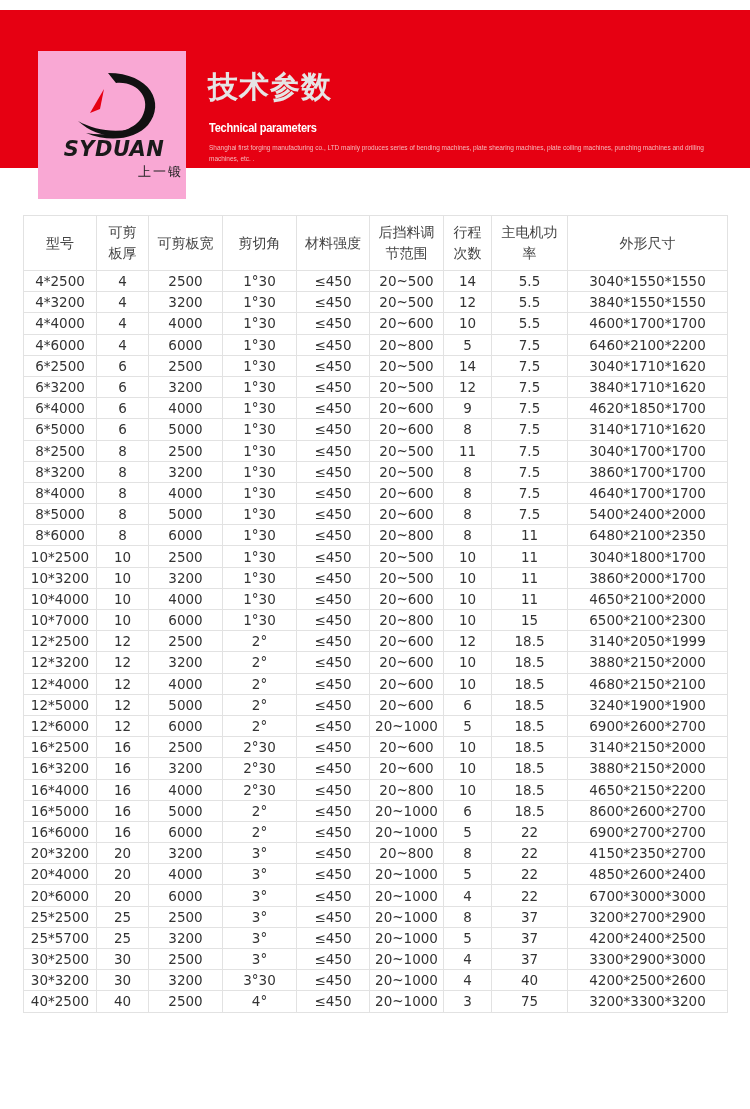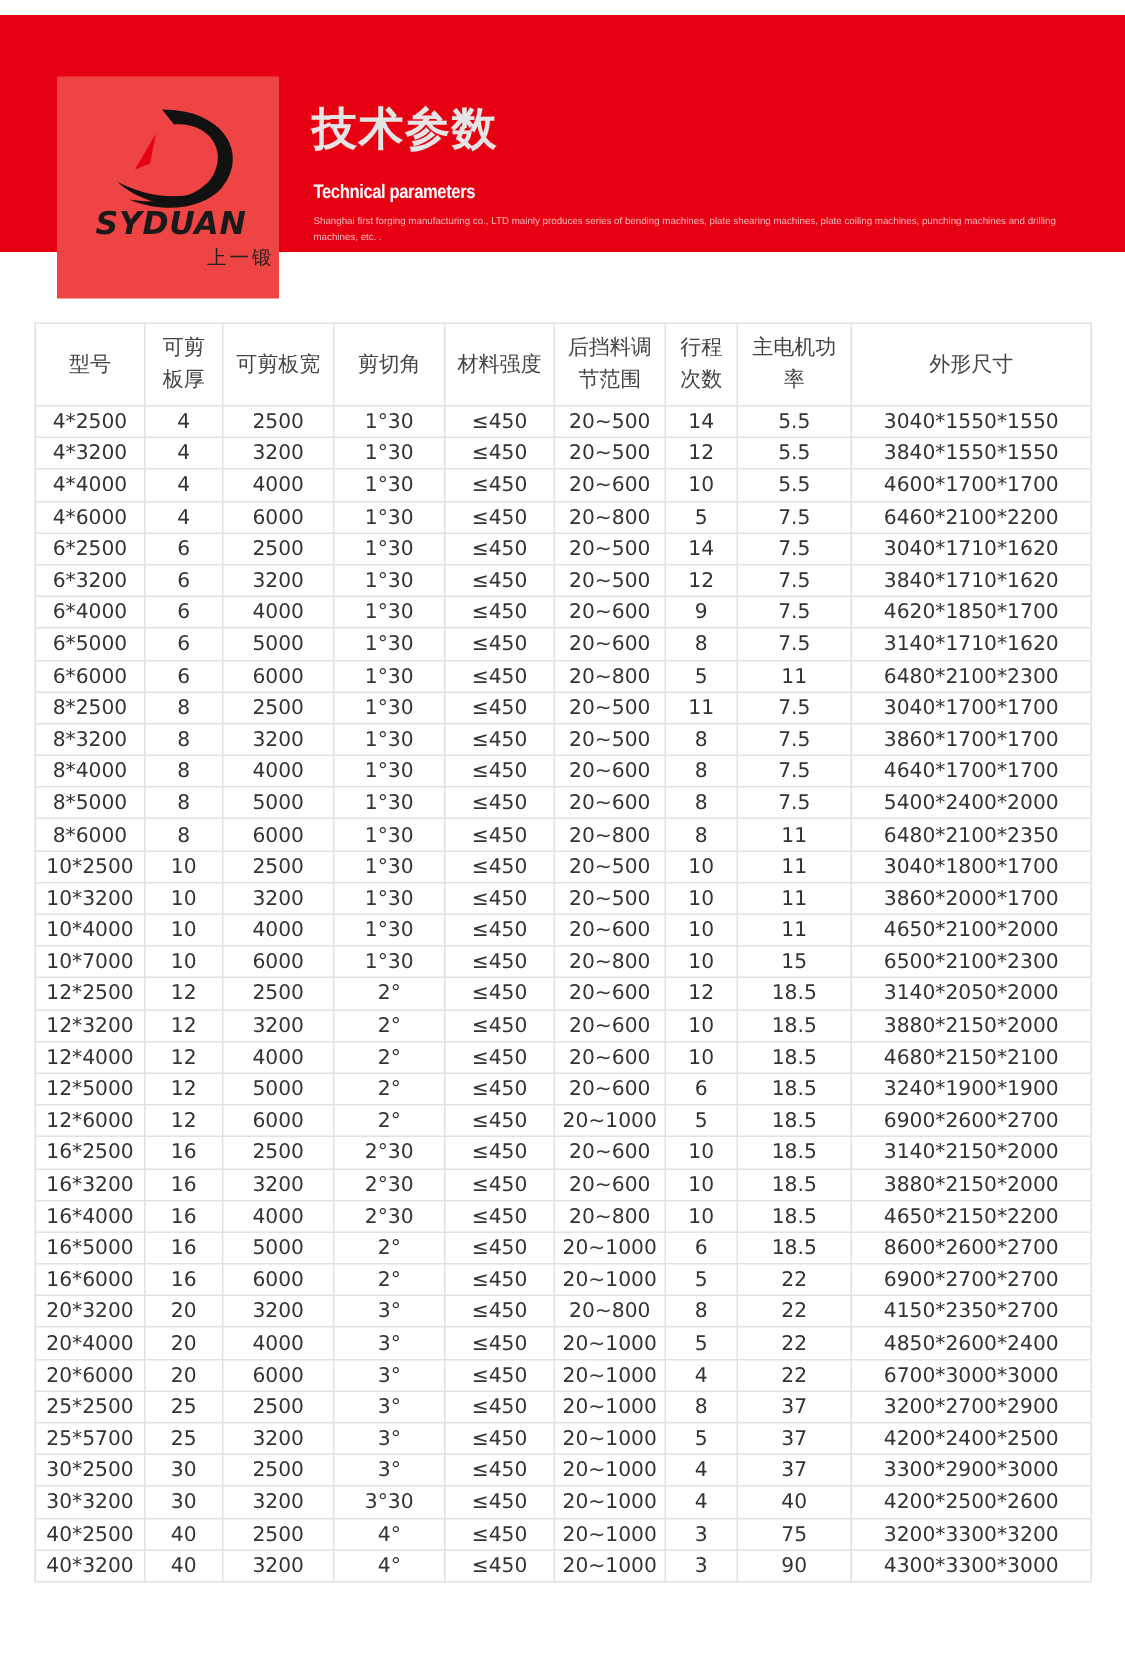--- a/index.html
+++ b/index.html
@@ -1,18 +1,18 @@
 <!DOCTYPE html>
 <html><head>
 <meta charset="utf-8">
 <style>
   html, body { margin: 0; padding: 0; background: #ffffff; }
   body { width: 750px; height: 1109px; position: relative; overflow: hidden; font-family: "DejaVu Sans", sans-serif; }
   .banner { position: absolute; left: 0; top: 10px; width: 750px; height: 158px; background: #e60012; }
-  .logo-box { position: absolute; left: 38px; top: 41px; width: 148px; height: 148px; background: #ef4444; }
+  .logo-box { position: absolute; left: 38px; top: 41px; width: 148px; height: 148px; background: #f9a8d4; }
   .logo-box svg { position: absolute; left: 0; top: 0; }
   .logo-text { position: absolute; left: 14px; top: 86px; width: 124px; text-align: center; font-family: "DejaVu Sans", sans-serif; font-weight: bold; font-style: italic; font-size: 21px; letter-spacing: 0.5px; color: #1a1a1a; }
   .logo-sub { position: absolute; left: 72px; top: 112px; font-size: 13px; color: #222; font-family: "DejaVu Serif", serif; letter-spacing: 2px; margin-left: 28px; }
   .title-cn { position: absolute; left: 208px; top: 52px; font-size: 30px; font-weight: bold; color: #e5e5e5; letter-spacing: 1px; line-height: 50px; font-family: "DejaVu Sans", sans-serif; }
   .title-en { position: absolute; left: 209px; top: 110px; font-size: 13px; font-weight: bold; color: #ffffff; font-family: "Liberation Sans", sans-serif; letter-spacing: -0.3px; transform: scaleX(0.85); transform-origin: left; }
   .desc { position: absolute; left: 209px; top: 132px; width: 520px; font-size: 6.5px; line-height: 11px; color: #f6b9bd; font-family: "Liberation Sans", sans-serif; }
   table.spec { position: absolute; left: 23px; top: 215px; border-collapse: collapse; font-family: "DejaVu Sans", sans-serif; color: #333; }
   table.spec th, table.spec td { border: 1px solid #e2e2e2; text-align: center; padding: 0; }
   table.spec th { font-weight: normal; font-size: 14px; line-height: 21px; height: 54px; color: #444; }
   table.spec td { font-size: 13.5px; height: 20.2px; line-height: 20px; color: #333; }
@@ -167,31 +167,20 @@
         <td>6</td>
         <td>5000</td>
         <td>1°30</td>
         <td>≤450</td>
         <td>20~600</td>
         <td>8</td>
         <td>7.5</td>
         <td>3140*1710*1620</td>
       </tr>
       <tr>
-        <td>6*6000</td>
-        <td>6</td>
-        <td>6000</td>
-        <td>1°30</td>
-        <td>≤450</td>
-        <td>20~800</td>
-        <td>5</td>
-        <td>11</td>
-        <td>6480*2100*2300</td>
-      </tr>
-      <tr>
         <td>8*2500</td>
         <td>8</td>
         <td>2500</td>
         <td>1°30</td>
         <td>≤450</td>
         <td>20~500</td>
         <td>11</td>
         <td>7.5</td>
         <td>3040*1700*1700</td>
       </tr>
@@ -285,21 +274,21 @@
       </tr>
       <tr>
         <td>12*2500</td>
         <td>12</td>
         <td>2500</td>
         <td>2°</td>
         <td>≤450</td>
         <td>20~600</td>
         <td>12</td>
         <td>18.5</td>
-        <td>3140*2050*2000</td>
+        <td>3140*2050*1999</td>
       </tr>
       <tr>
         <td>12*3200</td>
         <td>12</td>
         <td>3200</td>
         <td>2°</td>
         <td>≤450</td>
         <td>20~600</td>
         <td>10</td>
         <td>18.5</td>
@@ -473,26 +462,15 @@
       <tr>
         <td>40*2500</td>
         <td>40</td>
         <td>2500</td>
         <td>4°</td>
         <td>≤450</td>
         <td>20~1000</td>
         <td>3</td>
         <td>75</td>
         <td>3200*3300*3200</td>
-      </tr>
-      <tr>
-        <td>40*3200</td>
-        <td>40</td>
-        <td>3200</td>
-        <td>4°</td>
-        <td>≤450</td>
-        <td>20~1000</td>
-        <td>3</td>
-        <td>90</td>
-        <td>4300*3300*3000</td>
       </tr>
     </tbody>
 </table>
 
 </body></html>

